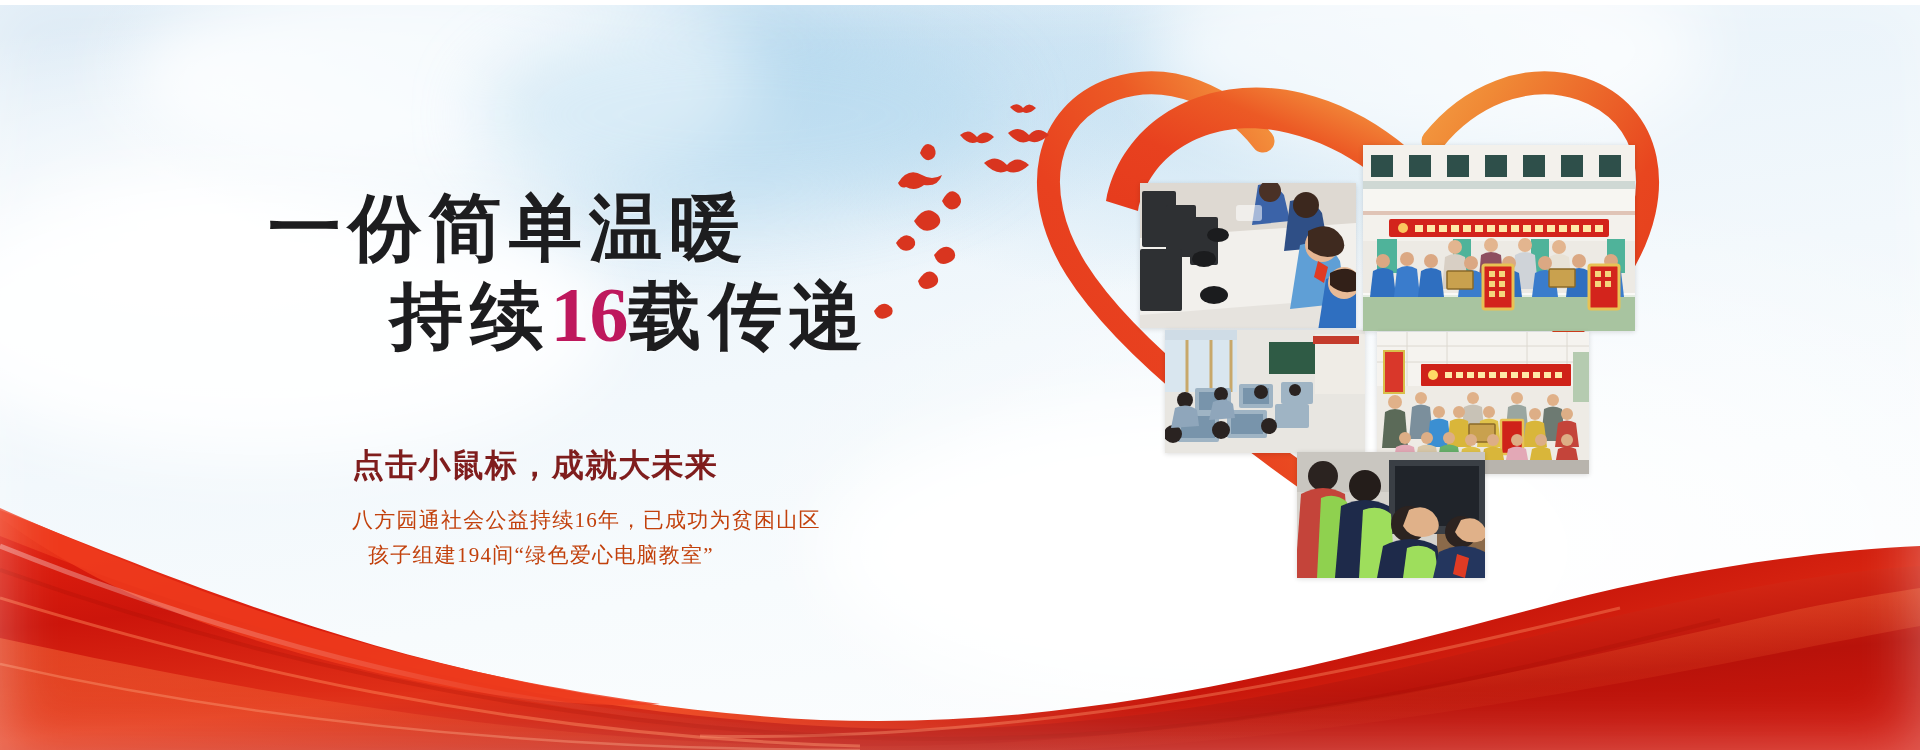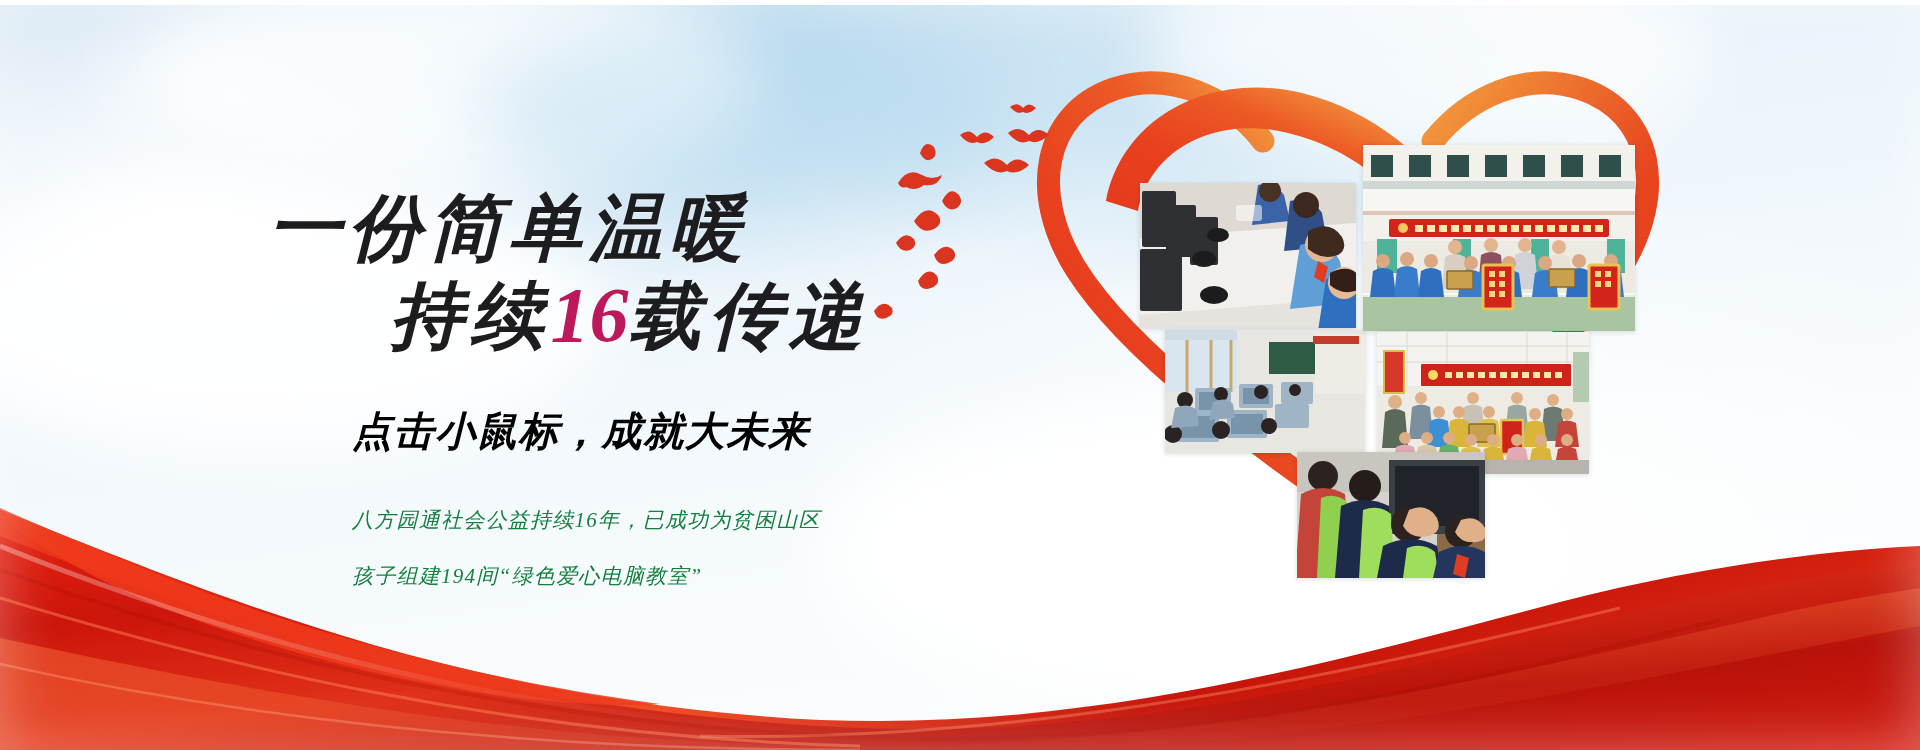--- a/index.html
+++ b/index.html
@@ -3,21 +3,20 @@
 <meta charset="utf-8">
 <style>
   html,body{margin:0;padding:0;background:#fff;}
   body{font-family:"Liberation Sans","DejaVu Sans",sans-serif;}
 
   #banner{
     position:relative;
     width:1920px;height:750px;
     overflow:hidden;
     background:#eef6fb;
-    font-style:italic;
   }
 
   
   .sky{
     position:absolute;inset:0;
     background:
       radial-gradient(ellipse 900px 420px at 34% 6%, rgba(150,200,232,0.62) 0%, rgba(150,200,232,0) 62%),
       radial-gradient(ellipse 700px 320px at 10% 30%, rgba(255,255,255,0.95) 0%, rgba(255,255,255,0) 65%),
       radial-gradient(ellipse 620px 280px at 62% 14%, rgba(168,210,236,0.45) 0%, rgba(168,210,236,0) 68%),
       radial-gradient(ellipse 1100px 500px at 78% 72%, rgba(255,255,255,0.98) 0%, rgba(255,255,255,0) 70%),
@@ -54,39 +53,40 @@
   .hl2 .num{
     color:#be185d;
     font-family:"Liberation Serif","DejaVu Serif",serif;
     font-weight:700;
     letter-spacing:0;
     font-size:78px;
   }
 
   .sub{
     position:absolute;left:352px;
-    font-size:40px;font-weight:700;
-    color:#000000;
+    font-size:32px;font-weight:700;
+    color:#7f1d1d;
     letter-spacing:.04em;
     white-space:nowrap;
     font-family:"Liberation Sans","DejaVu Sans",sans-serif;
+    margin-top:40px;
   }
   .sub1{top:404px;}
   .sub2{top:452px;}
 
   .body{
     position:absolute;left:352px;
     font-size:21px;
-    color:#15803d;
+    color:#c2410c;
     letter-spacing:.06em;
     white-space:nowrap;
     font-family:"Liberation Serif","DejaVu Serif",serif;
   }
   .body1{top:506px;}
-  .body2{top:562px;}
+  .body2{top:541px;margin-left:16px;}
 
   
   .photo{
     position:absolute;
     overflow:hidden;
     background:#cfd6dc;
     box-shadow:0 1px 5px rgba(0,0,0,.14);
   }
   .p1{left:1140px;top:183px;width:216px;height:145px;}
   .p2{left:1165px;top:330px;width:200px;height:123px;}

